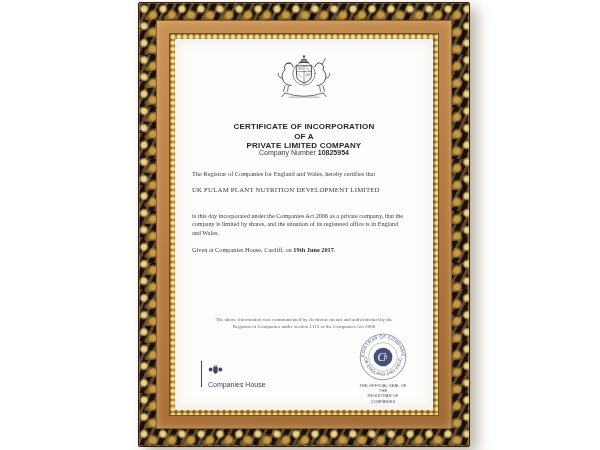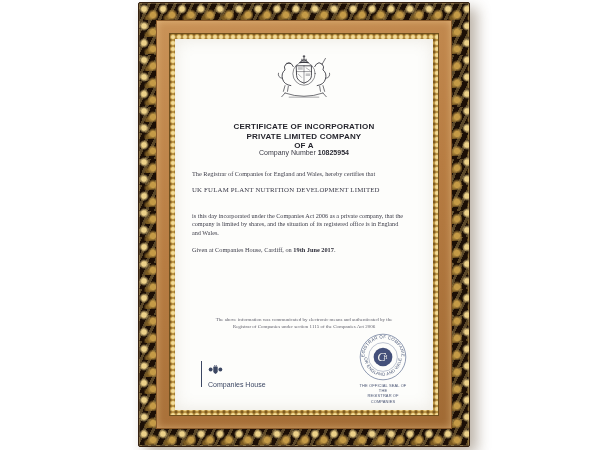--- a/index.html
+++ b/index.html
@@ -71,22 +71,22 @@
                 <path d="M34 76 l-4 14 M42 78 l-2 12 M26 58 q-10 -2 -8 -12 M38 22 h10" stroke-width="1.6"></path>
                 <path d="M112 76 q16 -2 20 -16 q4 -14 -6 -22 q4 -8 -2 -14 q-8 -7 -14 0 l-4 6"></path>
                 <path d="M126 76 l4 14 M118 78 l2 12 M134 58 q10 -2 8 -12 M124 24 l8 -14" stroke-width="1.6"></path>
                 <path d="M34 94 q46 16 92 0 M34 94 l-8 9 M126 94 l8 9" stroke-width="1.6"></path>
                 <path d="M44 104 h72" stroke-width="1"></path>
               </g>
             </svg>
 
             <div class="cert-title">
               <div>CERTIFICATE OF INCORPORATION</div>
+              <div>OF A</div>
               <div>PRIVATE LIMITED COMPANY</div>
-              <div>OF A</div>
             </div>
 
             <div class="company-number">
               <span>Company Number</span>
               <b>10825954</b>
             </div>
 
             <div class="serif certifies">The Registrar of Companies for England and Wales, hereby certifies that</div>
 
             <div class="serif company-name">UK FULAM PLANT NUTRITION DEVELOPMENT LIMITED</div>

